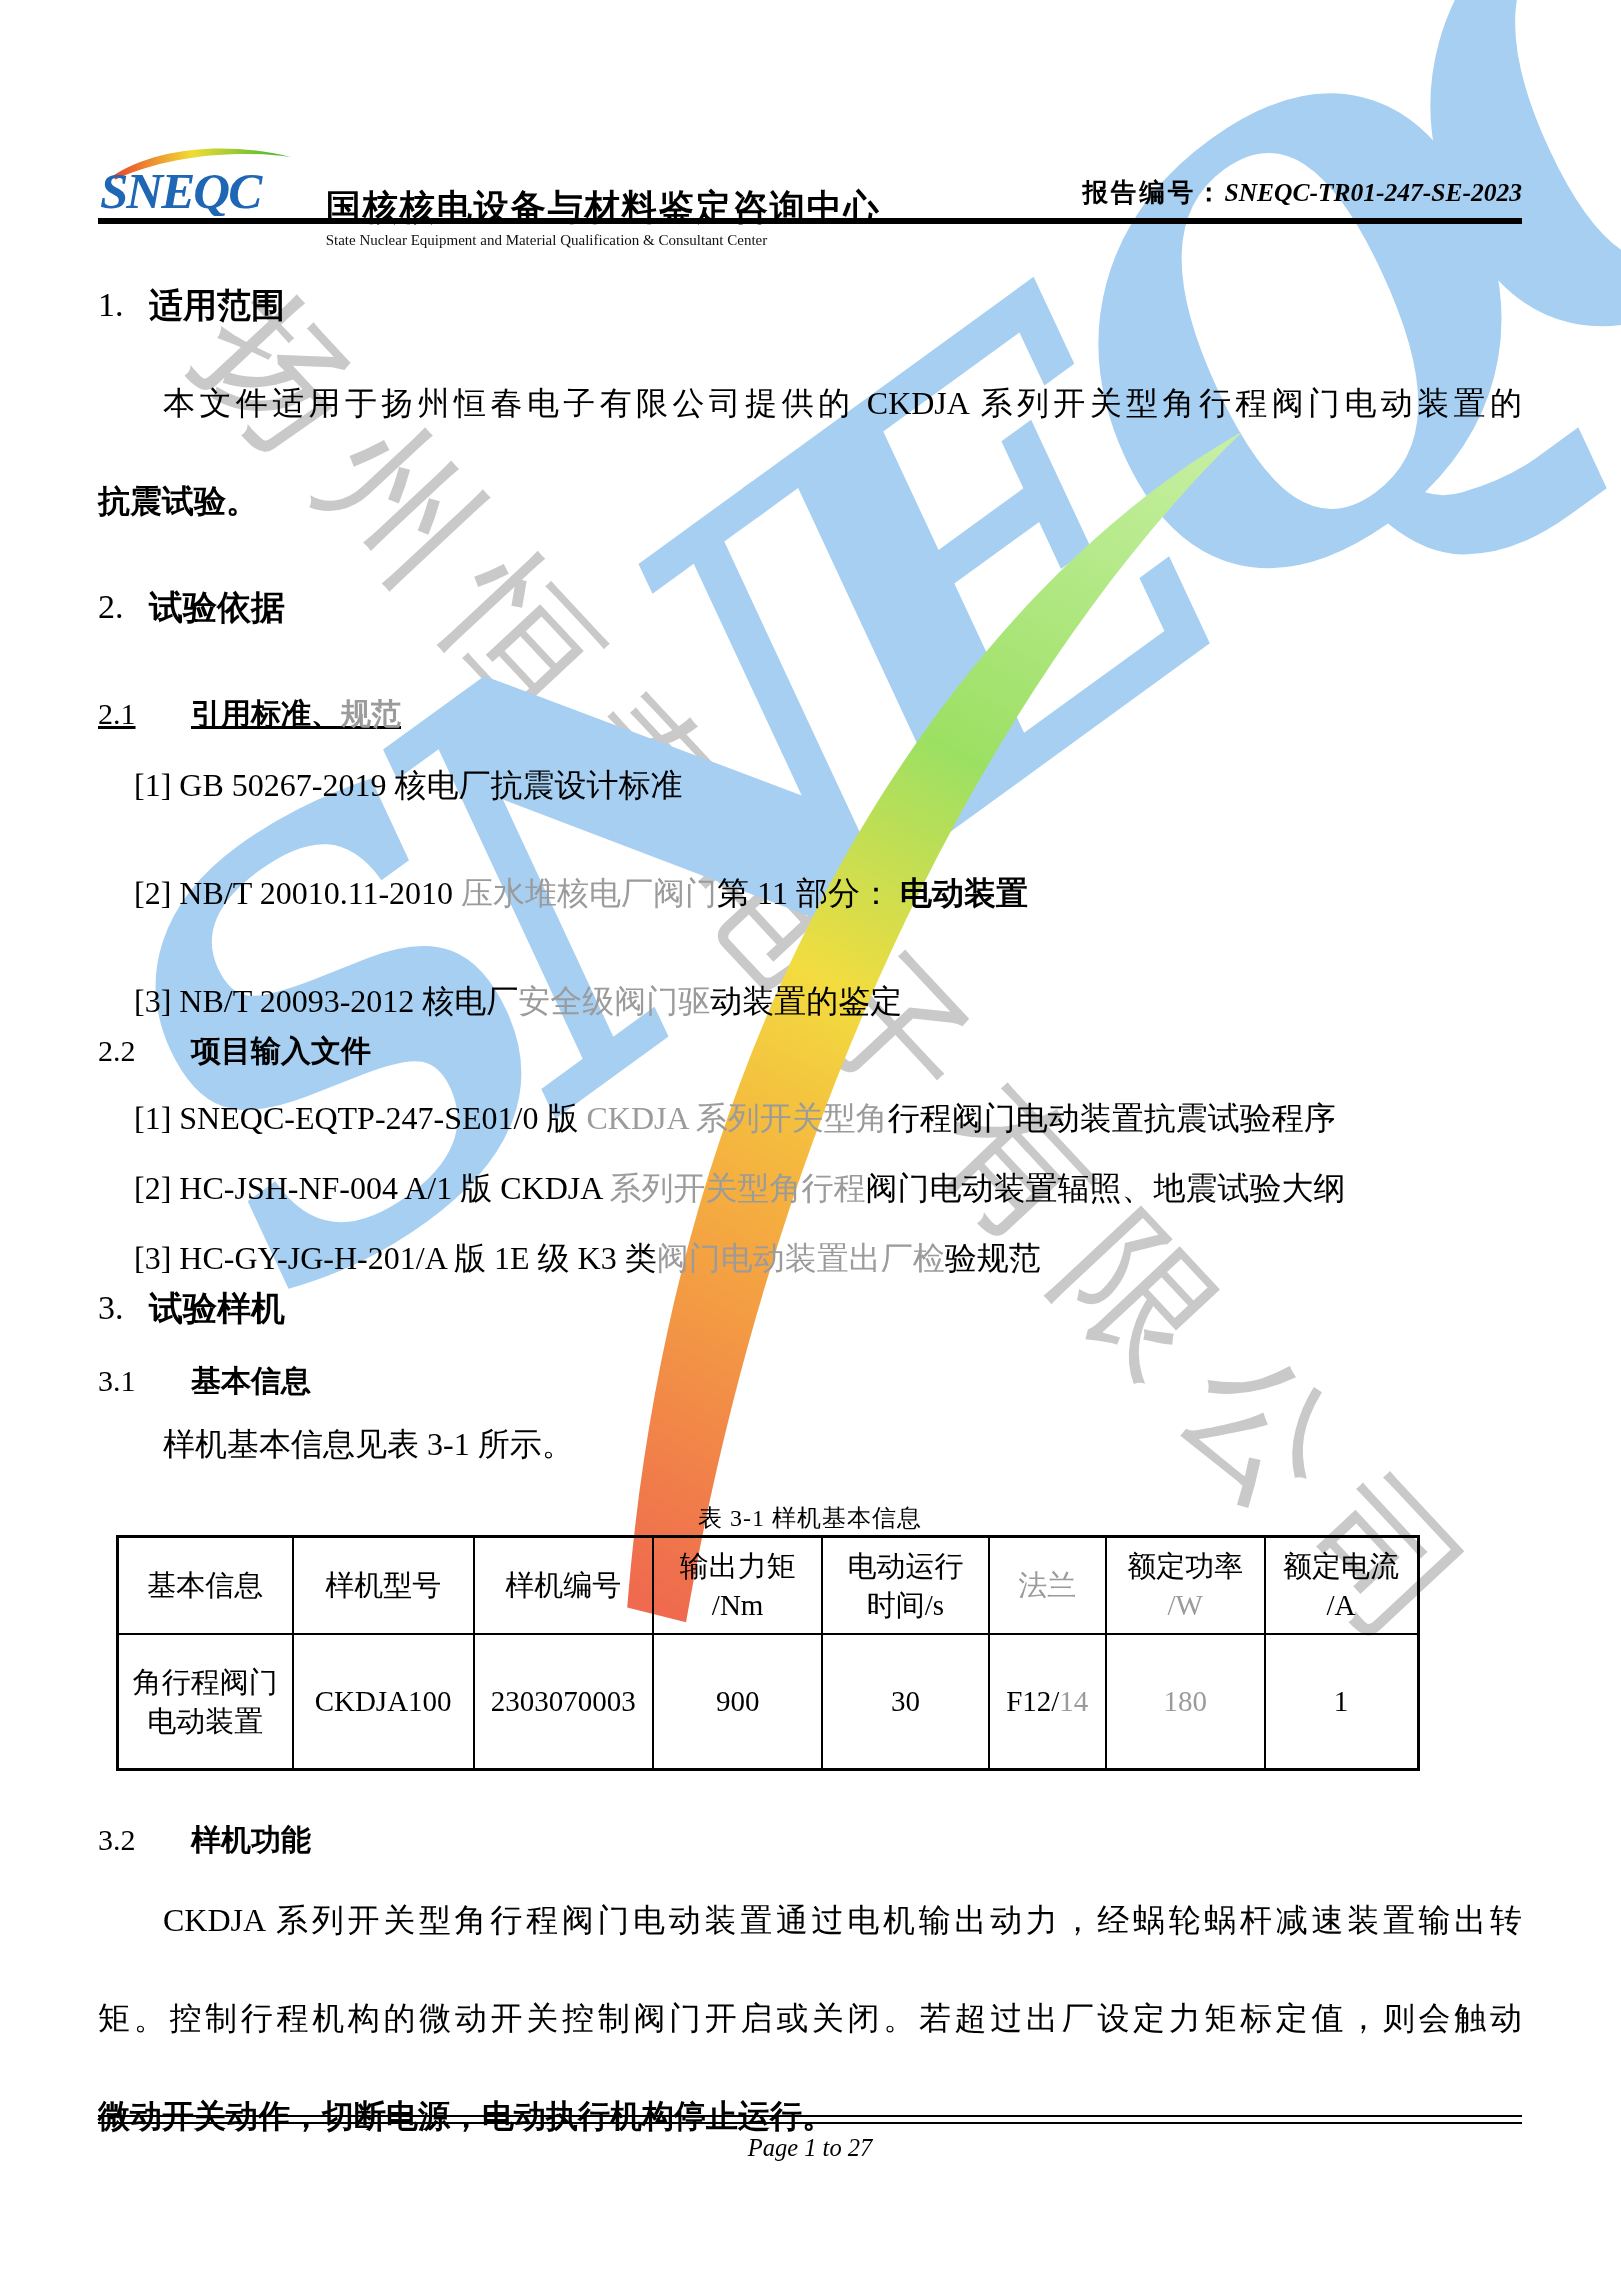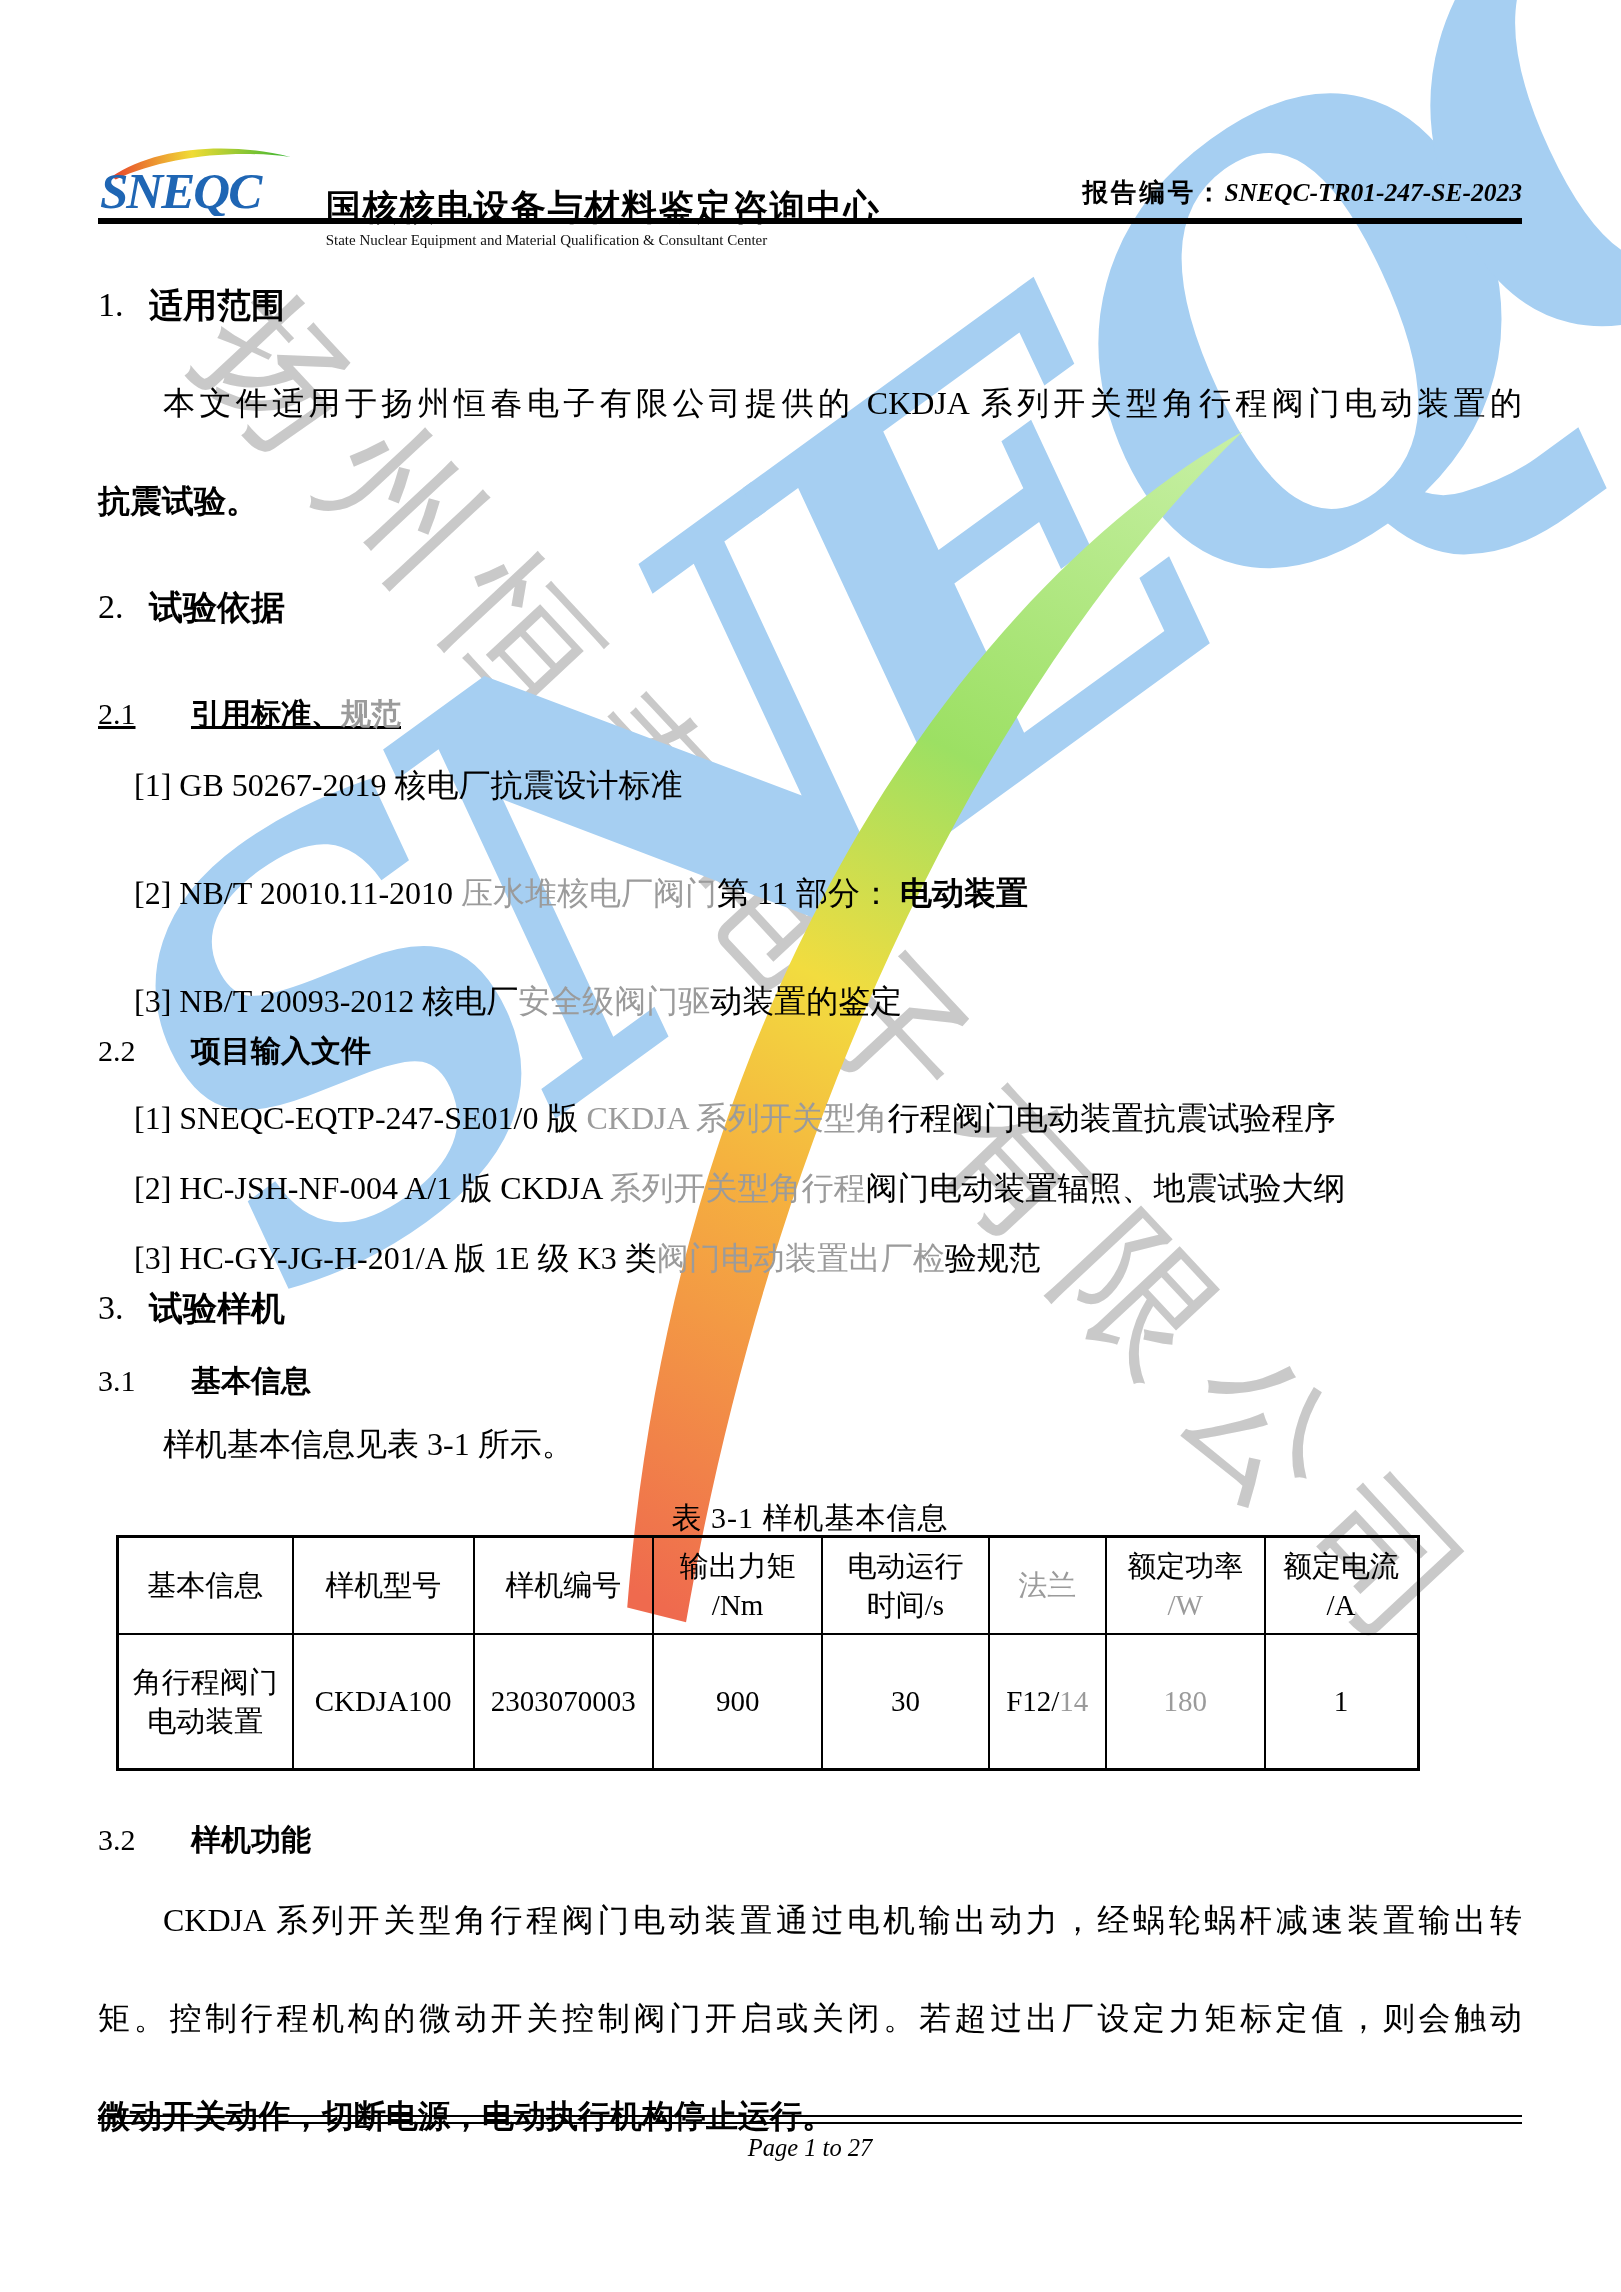--- a/index.html
+++ b/index.html
@@ -36,21 +36,21 @@
   .strong-sans{font-family:"Liberation Sans","DejaVu Sans",sans-serif;font-weight:bold;}
 
   
   .para{font-size:32px;line-height:98px;}
   .pline{text-align:justify;text-align-last:justify;}
   .pline.last{text-align:center;text-align-last:left;font-weight:bold;}
   .indent{text-indent:65px;}
   .li{font-size:32px;line-height:35px;margin-left:36px;}
 
   
-  .tbl-caption{margin-top:39px;text-align:center;font-size:30px;line-height:34px;letter-spacing:1px;}
+  .tbl-caption{margin-top:39px;text-align:center;font-size:24px;line-height:34px;letter-spacing:1px;}
   table.t{border-collapse:collapse;margin-left:17.6px;width:1304px;table-layout:fixed;border:3.9px solid #000;}
   table.t th,table.t td{border:2px solid #000;font-weight:normal;text-align:center;vertical-align:middle;font-size:29px;line-height:39px;padding:3.9px 9.8px;}
   table.t th{height:88px;}
   table.t td{height:125px;}
   td.name-cell{padding:3.9px 21.6px;line-height:43px;text-align:left;}
   .c1{width:13.5%}.c2{width:13.9%}.c3{width:13.8%}.c4{width:13.0%}.c5{width:12.8%}.c6{width:9.0%}.c7{width:12.2%}.c8{width:11.8%}
 
   
   .footer{position:absolute;left:98px;right:99px;top:2115px;z-index:1;}
   .foot-rule{height:4.9px;border-top:2.9px solid #000;border-bottom:2.9px solid #000;}

